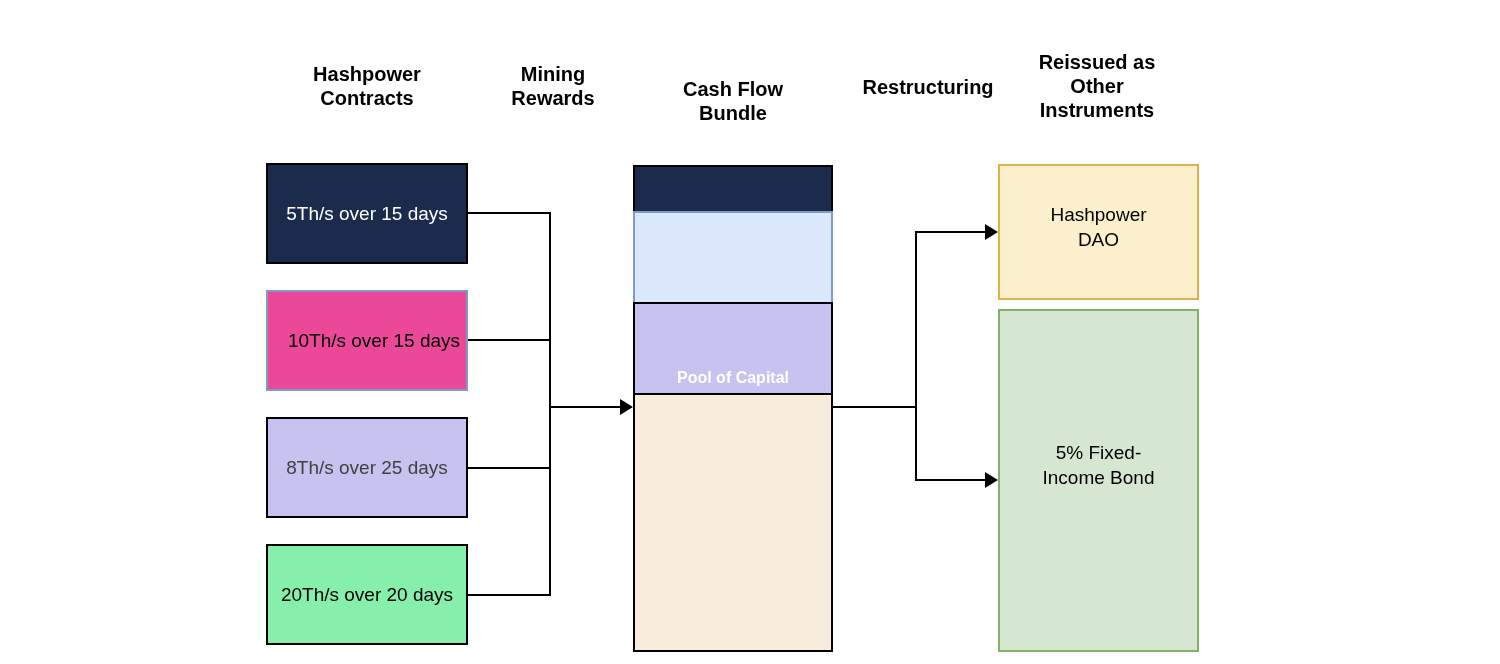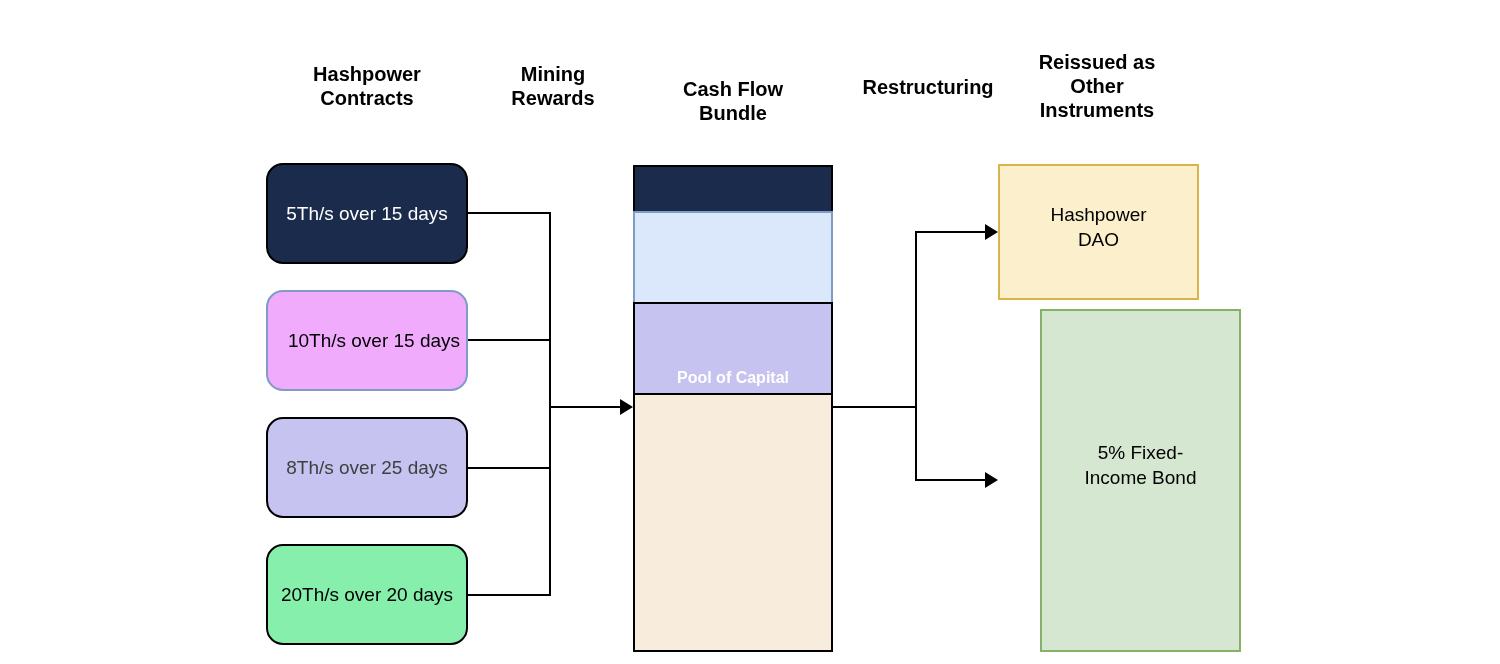--- a/index.html
+++ b/index.html
@@ -29,21 +29,21 @@
     border: 2px solid #000000;
     display: flex;
     align-items: center;
     justify-content: center;
     text-align: center;
     font-size: 19px;
     line-height: 25px;
     color: #000000;
     white-space: pre-line;
   }
-  .contract-box { left: 266px; width: 202px; height: 101px; border-radius: 17px; }
+  .contract-box { left: 266px; width: 202px; height: 101px; }
 
   .segment {
     position: absolute;
     left: 633px;
     width: 200px;
     box-sizing: border-box;
     border: 2px solid #000000;
   }
   .pool-label {
     position: absolute;
@@ -78,21 +78,21 @@
   <div class="col-header" style="left:623px; top:47px;margin-top:15px;">Cash Flow
 Bundle</div>
   <div class="col-header" style="left:987px; top:35px;">Reissued as
 Other
 Instruments</div>
   <div class="col-header" style="left:818px; top:60px;">Restructuring</div>
 
   <div class="node contract-box" style="top: 148px; background-color: rgb(26, 43, 76); border-color: rgb(0, 0, 0);">
     <span style="color: rgb(255, 255, 255);">5Th/s over 15 days</span>
   </div>
-  <div class="node contract-box" style="top: 275px; background-color: #f0abfc; border-color: rgb(127, 156, 199); padding-left: 14px;">
+  <div class="node contract-box" style="top: 275px; background-color: #ec4899; border-color: rgb(127, 156, 199); padding-left: 14px;">
     <span style="color: rgb(0, 0, 0);">10Th/s over 15 days</span>
   </div>
   <div class="node contract-box" style="top: 402px; background-color: rgb(198, 195, 240); border-color: rgb(0, 0, 0);">
     <span style="color: #404040;">8Th/s over 25 days</span>
   </div>
   <div class="node contract-box" style="top: 529px; background-color: #86efac; border-color: rgb(0, 0, 0);">
     <span style="color: rgb(0, 0, 0);">20Th/s over 20 days</span>
   </div>
 
   <div class="line" style="left:468px; top:197px; width:82px; height:2px;"></div>
@@ -113,18 +113,18 @@
   <div class="line" style="left:915px; top:216px; width:2px; height:250px;"></div>
   <div class="line" style="left:915px; top:216px; width:72px; height:2px;"></div>
   <div class="arrowhead" style="left:985px; top:209px;"></div>
   <div class="line" style="left:915px; top:464px; width:72px; height:2px;"></div>
   <div class="arrowhead" style="left:985px; top:457px;"></div>
 
   <div class="node instrument-box" style="top: 149px; height: 136px; padding-bottom: 10px; background-color: rgb(251, 240, 203); border-color: rgb(216, 180, 74);">
     <span style="color: rgb(0, 0, 0);">Hashpower
 DAO</span>
   </div>
-  <div class="node instrument-box" style="top: 294px; height: 343px; padding-bottom: 31px; background-color: rgb(213, 230, 209); border-color: rgb(133, 177, 104); margin-left: 42px;">
+  <div class="node instrument-box" style="top: 294px; height: 343px; padding-bottom: 31px; background-color: rgb(213, 230, 209); border-color: rgb(133, 177, 104);">
     <span style="color: rgb(0, 0, 0);">5% Fixed-
 Income Bond</span>
   </div>
 
 </div>
 
 </body></html>

